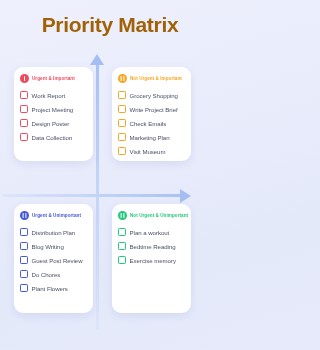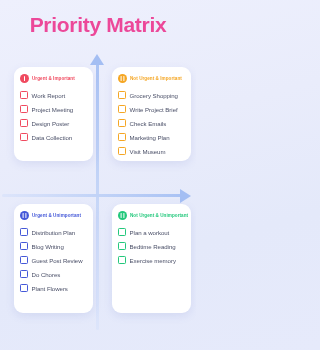--- a/index.html
+++ b/index.html
@@ -148,21 +148,21 @@
     color: #4b5068;
     white-space: nowrap;
     letter-spacing: -0.05px;
   }
 </style>
 </head>
 <body>
 
 <div id="app">
 
-  <div class="title" style="color: #ec4899;">Priority Matrix</div>
+  <div class="title" style="color: #a16207; margin-left: 12px;">Priority Matrix</div>
 
   <div class="axis-v"></div>
   <div class="axis-v-head"></div>
   <div class="axis-h"></div>
   <div class="axis-h-head"></div>
 
   <div class="card q1">
     <div class="card-head">
       <span class="badge" style="background: rgb(240, 74, 95);"></span>
       <span class="card-title" style="color: rgb(240, 74, 95);">Urgent &amp; Important</span>

